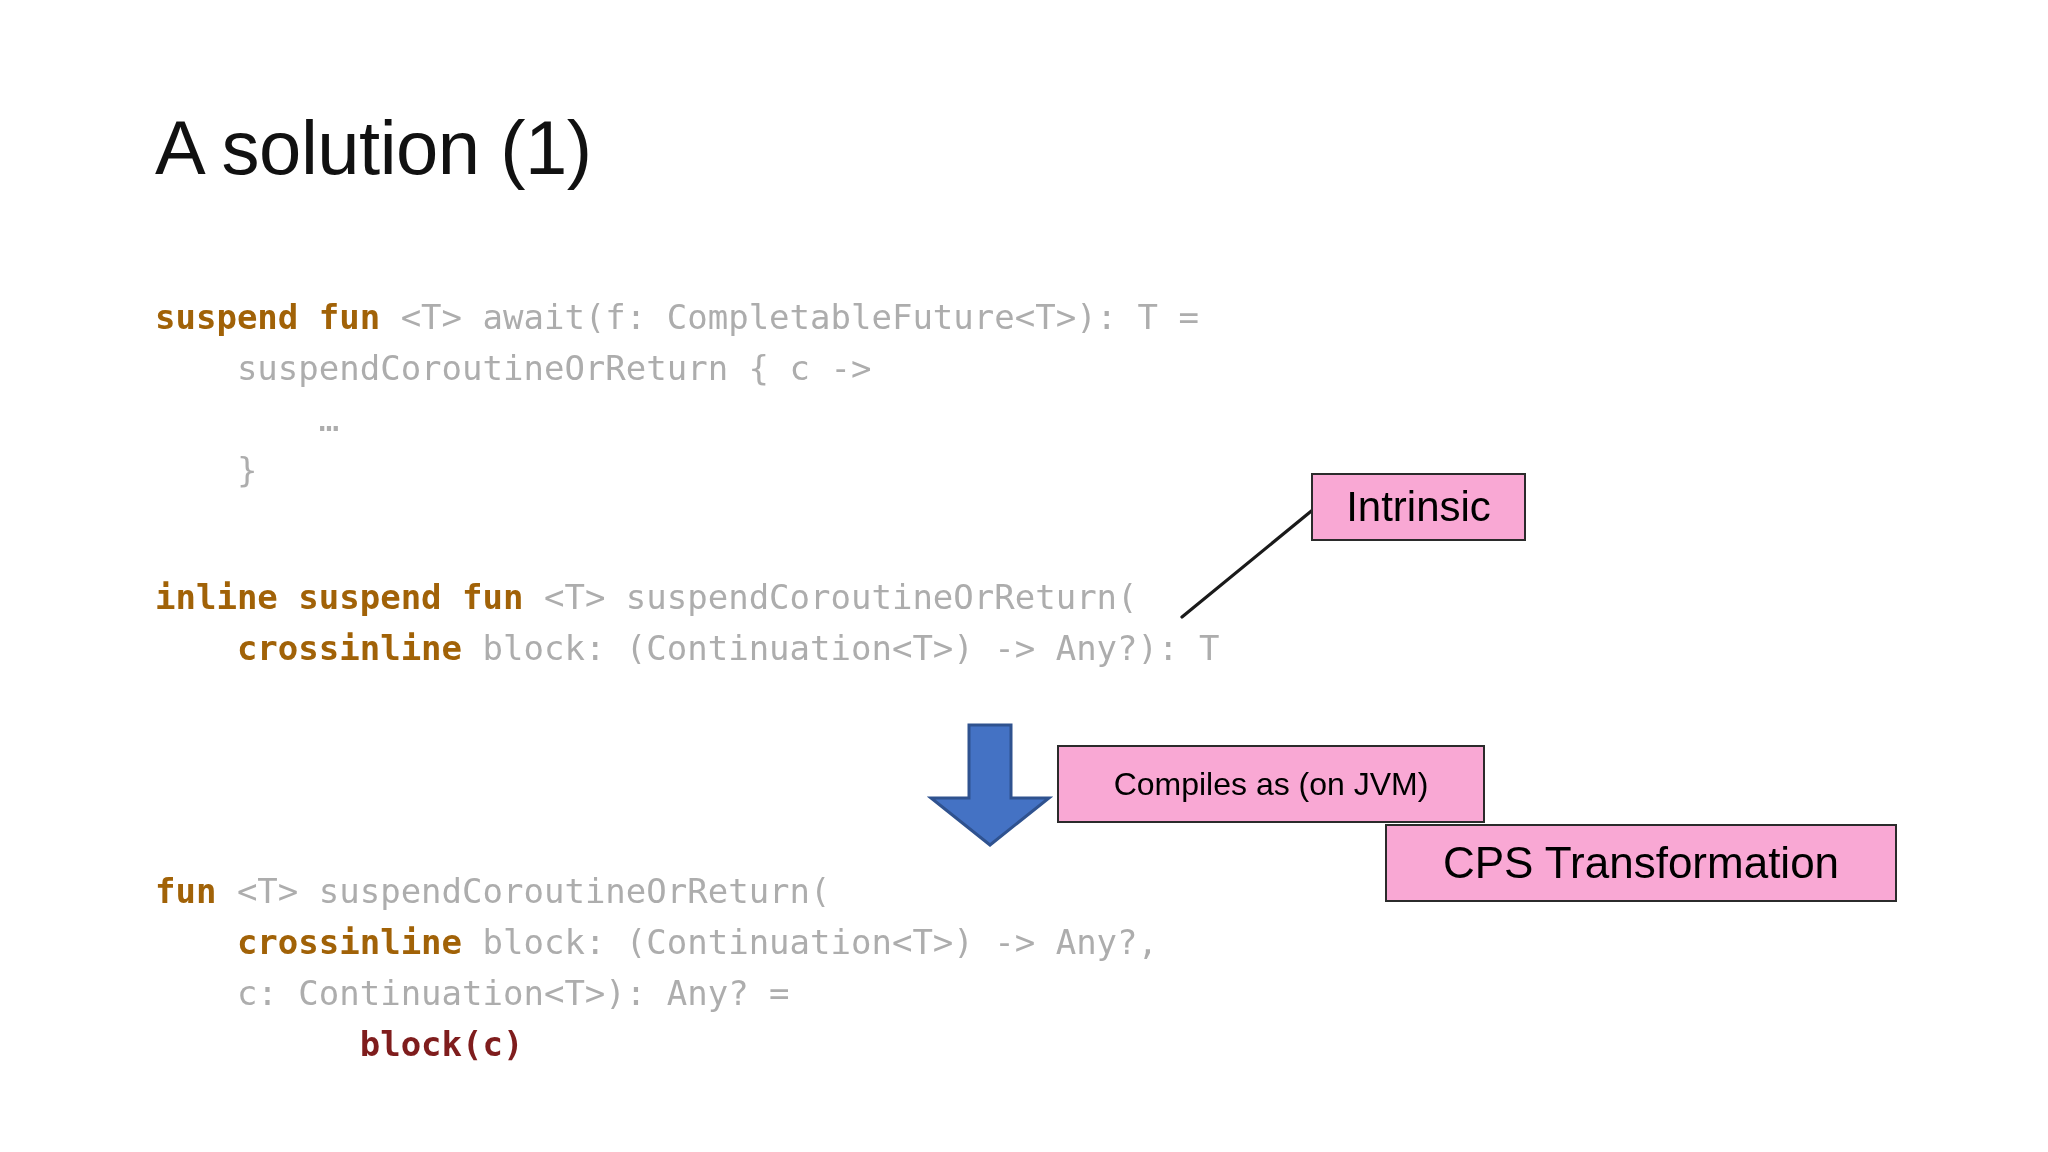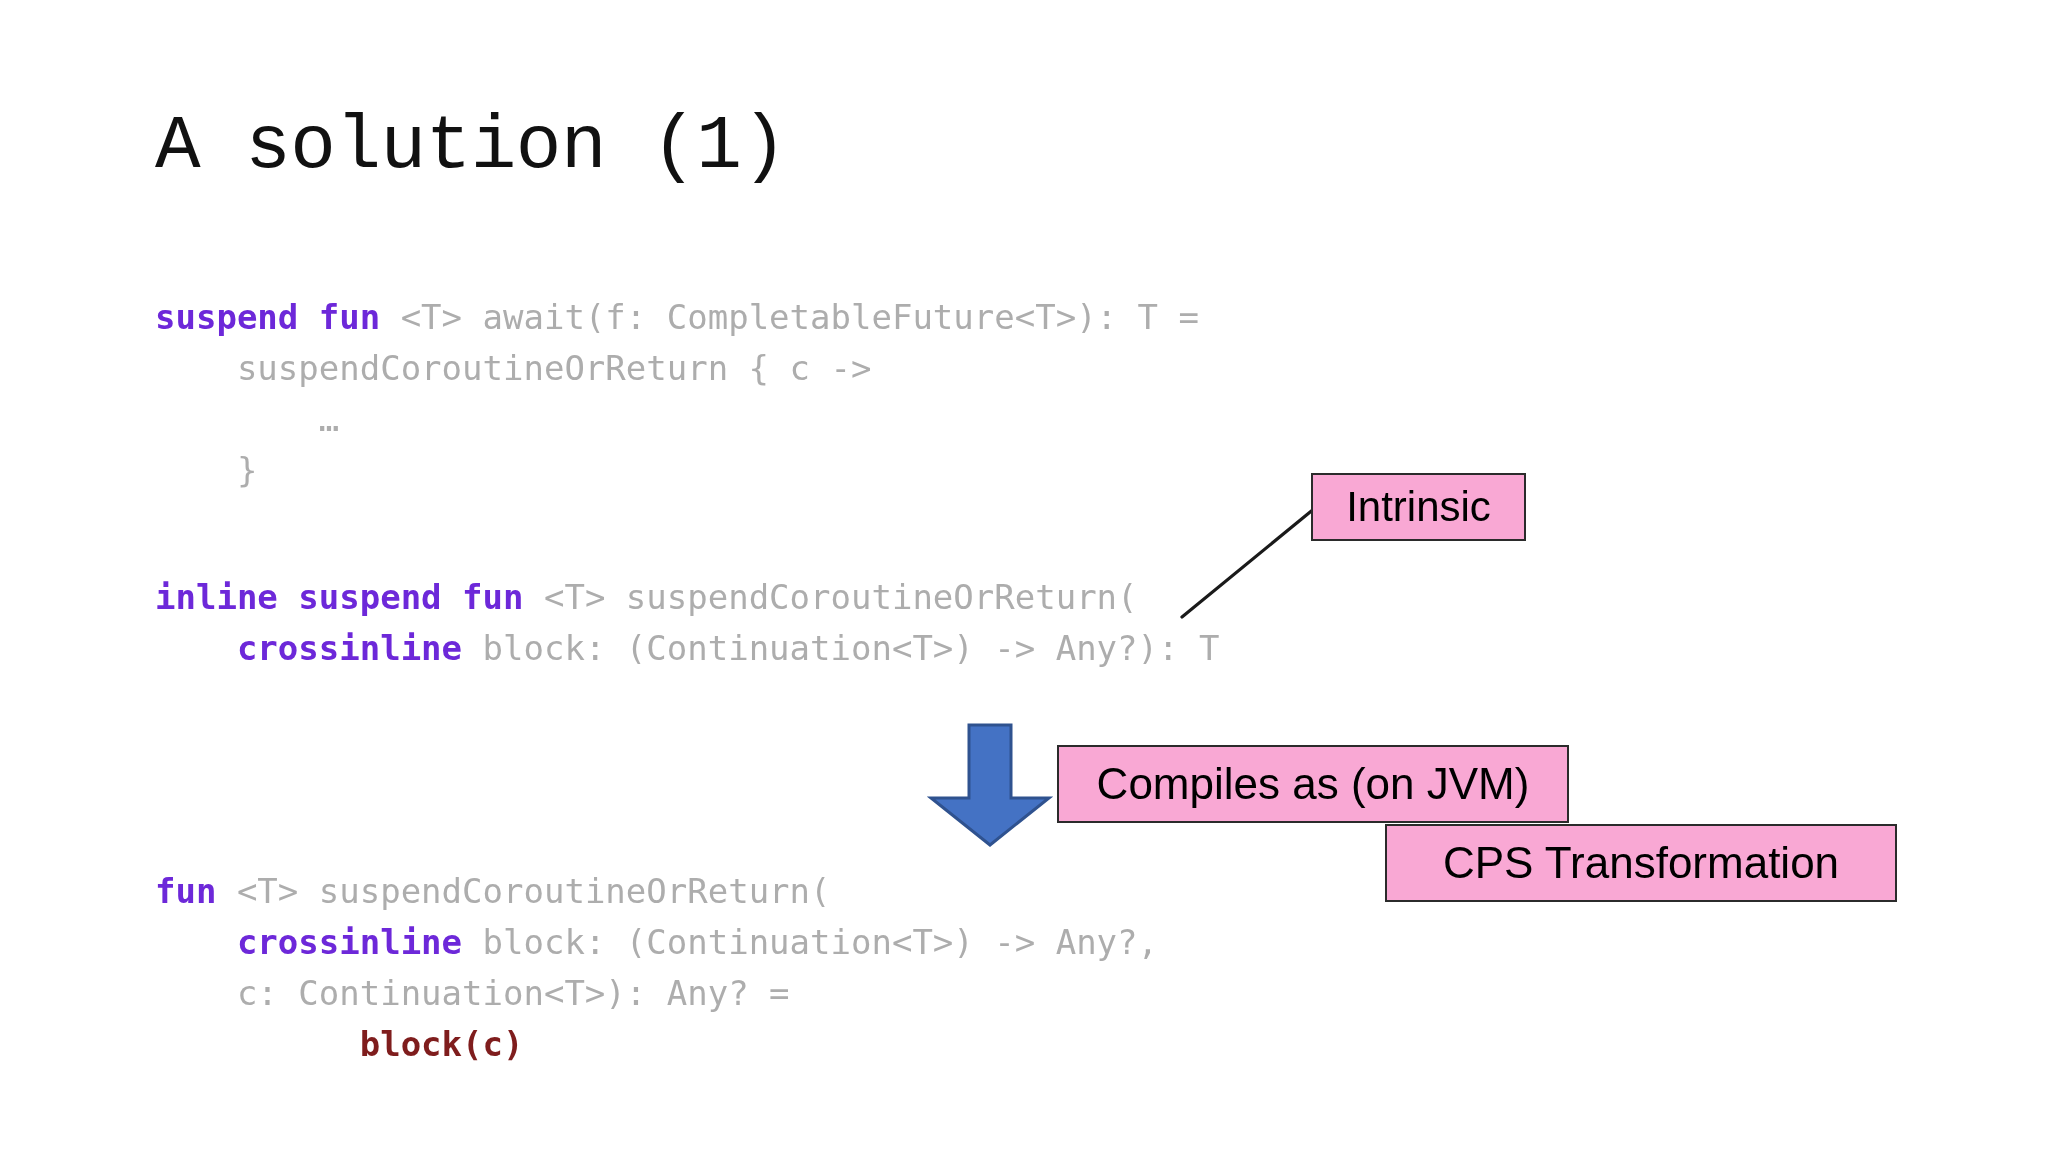--- a/index.html
+++ b/index.html
@@ -22,42 +22,42 @@
     width: 2048px;
     height: 1152px;
     background: #ffffff;
   }
 
   
   #slide-title {
     position: absolute;
     left: 155px;
     top: 104px;
-    font-family: Liberation Mono, monospace;
+    font-family: Liberation Sans, sans-serif;
     font-size: 76px;
     font-weight: 400;
     color: #111111;
     letter-spacing: -0.5px;
     white-space: nowrap;
   }
 
   
   .code-block {
     position: absolute;
     font-family: "DejaVu Sans Mono", monospace;
     font-size: 34px;
     line-height: 51px;
     color: #a9a9a9;
     white-space: pre;
     letter-spacing: 0px;
   }
   .code-line { white-space: pre; }
   .kw {
     font-weight: bold;
-    color: #6d28d9;
+    color: #a16207;
   }
   .plain { color: #adadad; }
   .dark {
     color: #7f1d1d;
     font-weight: 700;
   }
 
   #code-block-1 { left: 155px; top: 292px; }
   #code-block-2 { left: 155px; top: 572px; }
   #code-block-3 { left: 155px; top: 866px; }
@@ -98,23 +98,23 @@
     left: 1311px;
     top: 473px;
     width: 215px;
     height: 68px;
     font-size: 42px;
   }
 
   #callout-compiles {
     left: 1057px;
     top: 745px;
-    width: 512px;
+    width: 428px;
     height: 78px;
-    font-size: 44px;
+    font-size: 32px;
     z-index: 2;
   }
 
   #callout-cps {
     left: 1385px;
     top: 812px;
     width: 512px;
     height: 78px;
     font-size: 44px;
     z-index: 3;

